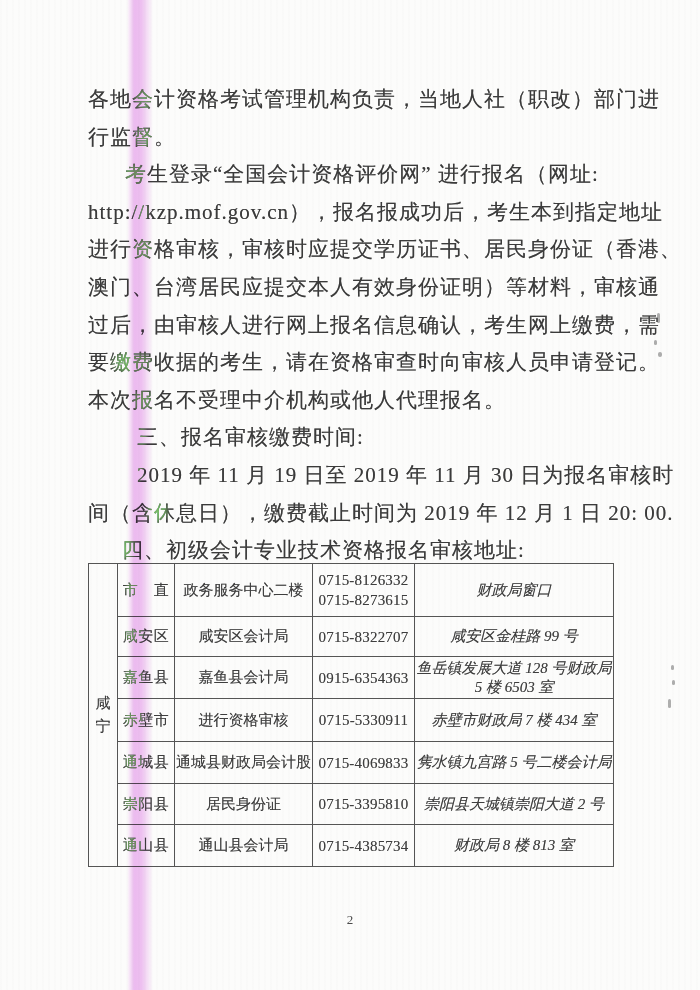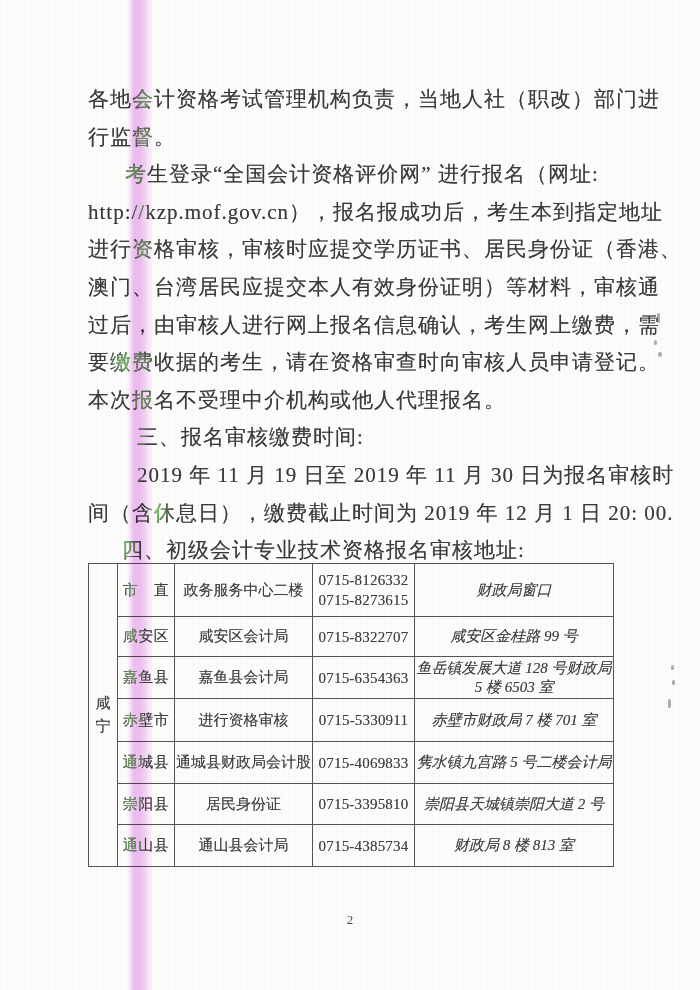--- a/index.html
+++ b/index.html
@@ -108,31 +108,31 @@
           <td class="office">咸安区会计局</td>
           <td class="phone">
             <div>0715-8322707</div>
           </td>
           <td class="address">咸安区金桂路 99 号</td>
         </tr>
         <tr style="height: 42px;">
           <td class="district">嘉鱼县</td>
           <td class="office">嘉鱼县会计局</td>
           <td class="phone">
-            <div>0715-6354363</div>
+            <div>0915-6354363</div>
           </td>
           <td class="address">鱼岳镇发展大道 128 号财政局 5 楼 6503 室</td>
         </tr>
         <tr style="height: 43px;">
           <td class="district">赤壁市</td>
           <td class="office">进行资格审核</td>
           <td class="phone">
             <div>0715-5330911</div>
           </td>
-          <td class="address">赤壁市财政局 7 楼 701 室</td>
+          <td class="address">赤壁市财政局 7 楼 434 室</td>
         </tr>
         <tr style="height: 42px;">
           <td class="district">通城县</td>
           <td class="office">通城县财政局会计股</td>
           <td class="phone">
             <div>0715-4069833</div>
           </td>
           <td class="address">隽水镇九宫路 5 号二楼会计局</td>
         </tr>
         <tr style="height: 41px;">

